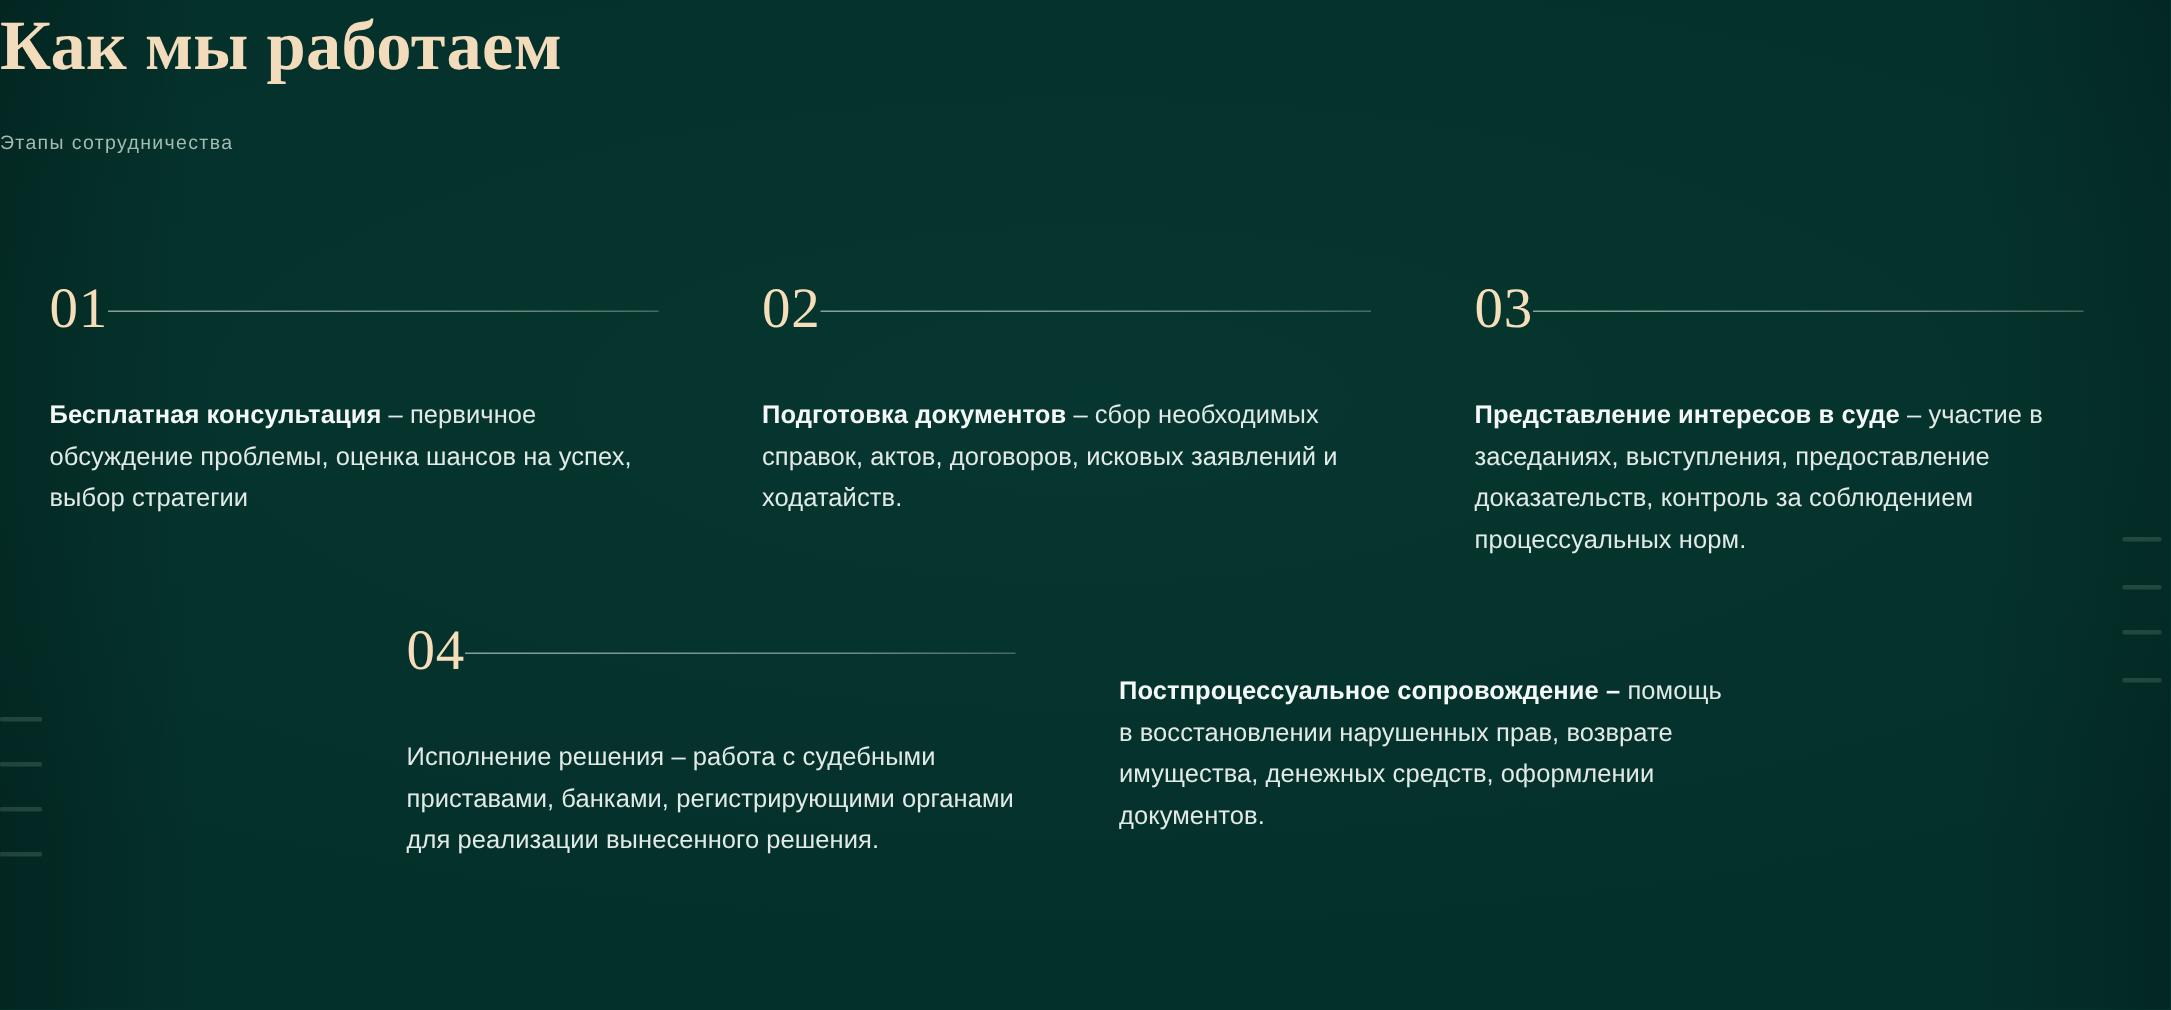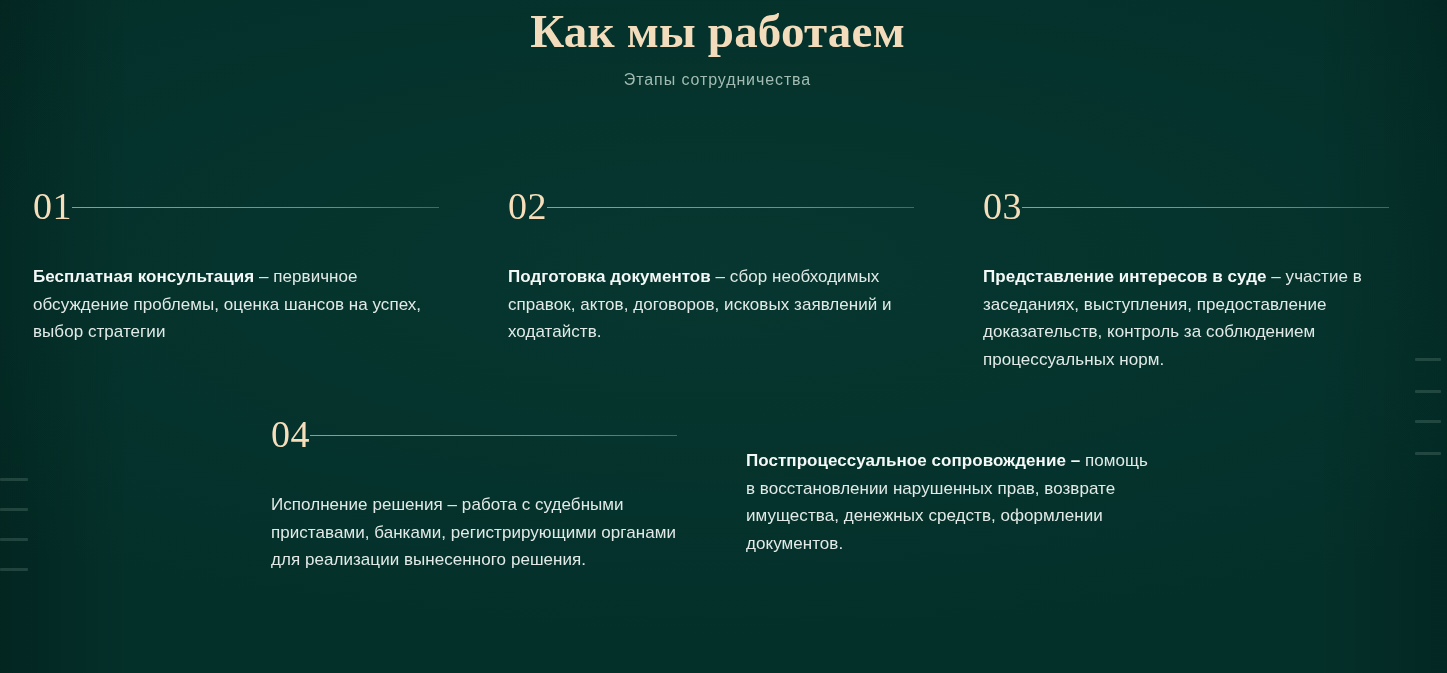--- a/index.html
+++ b/index.html
@@ -24,35 +24,34 @@
     background:
       radial-gradient(ellipse 120% 90% at 50% 40%, rgba(8,60,52,.55) 0%, rgba(4,44,38,0) 62%),
       linear-gradient(90deg, rgba(0,0,0,.22) 0%, rgba(0,0,0,0) 9%, rgba(0,0,0,0) 91%, rgba(0,0,0,.18) 100%);
     pointer-events:none;
   }
 
   
   .header{
     position:absolute;
     top:0; left:0; right:12px;
-    text-align:center;
     padding-top:4px;
   }
   .page-title{
     font-family:"Liberation Serif", "DejaVu Serif", serif;
     font-weight:bold;
     font-size:47px;
     line-height:1.18;
     color:#F3DCBB;
     letter-spacing:.2px;
   }
   .page-subtitle{
-    margin-top:12px;
+    margin-top:28px;
     font-family:"Liberation Sans", sans-serif;
-    font-size:16px;
+    font-size:13px;
     font-weight:400;
     color:#A3BCB2;
     letter-spacing:.9px;
   }
 
   
   .steps{
     position:absolute;
     top:185px;
     left:0;

